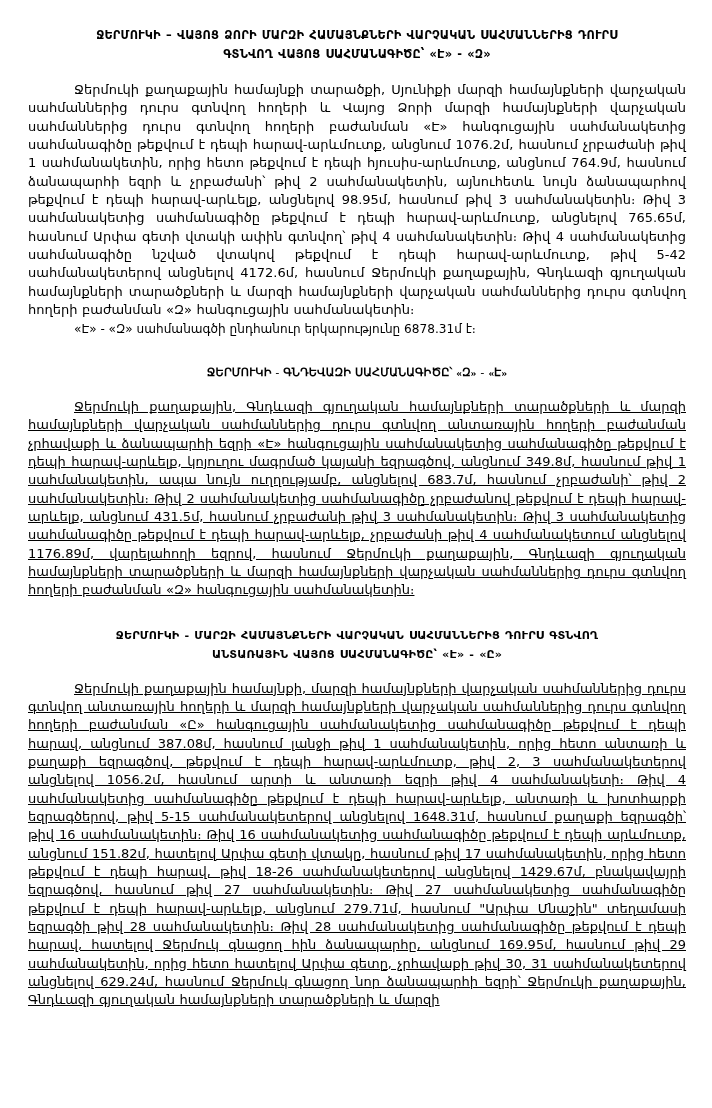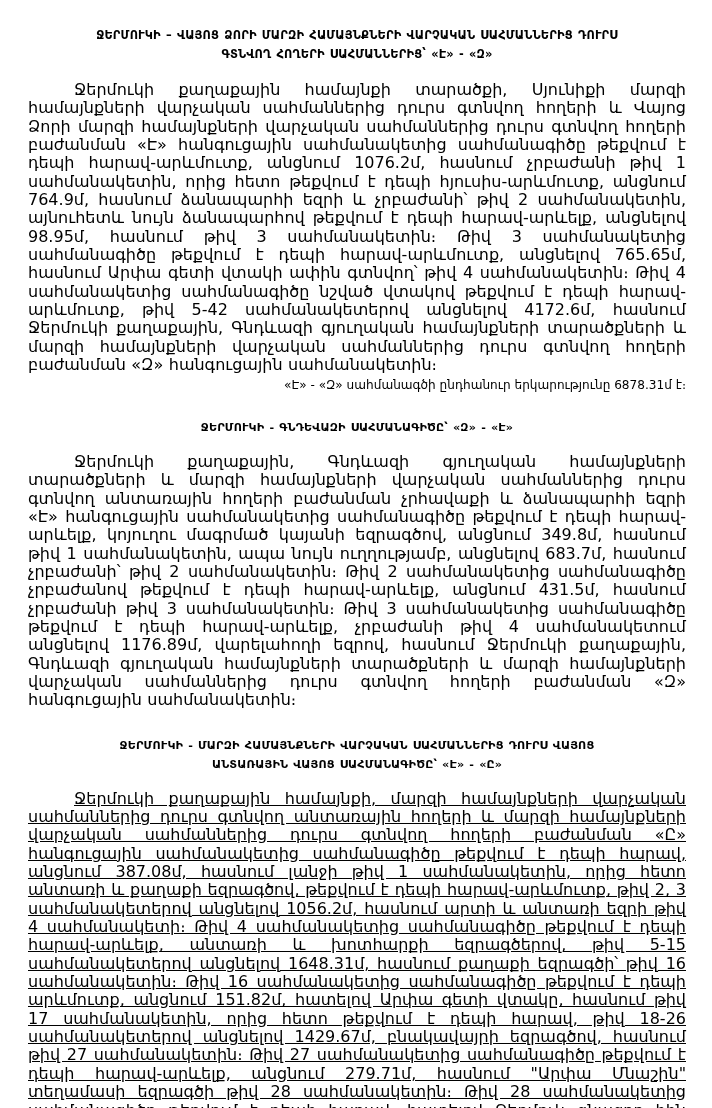--- a/index.html
+++ b/index.html
@@ -32,69 +32,70 @@
     width: 95%;
     word-spacing: 1px;
   }
   .heading.h-first {
     margin-top: 2px;
     margin-bottom: 8px;
   }
   .heading.h-mid {
     margin-top: 24px;
     font-size: 11.2px;
+    font-family: Liberation Serif, serif;
   }
   .heading.h-third {
     margin-top: 26px;
     font-size: 11.2px;
   }
   .para {
     text-align: justify;
-    font-size: 16px;
+    font-size: 13px;
     line-height: 18.35px;
     text-indent: 46px;
     margin: 0;
     word-spacing: 0.4px;
     hyphens: manual;
   }
   .para.p-body1 { margin-top: 17px; }
-  .para.p-body2 { margin-top: 16px; }
+  .para.p-body2 { margin-top: 16px; text-decoration: underline; }
   .para.p-body3 { margin-top: 16px; text-decoration: underline; }
   .subtotal {
     font-size: 12.1px;
     line-height: 18.35px;
     margin: 0;
     text-indent: 46px;
-    text-align: right;
+    text-align: left;
   }
   .subtotal.s-1 { margin-top: 1px; }
   
   .page, .heading, .para, .subtotal { -webkit-font-smoothing: none; }
 </style>
 </head>
 <body>
 
 <div class="page">
 
   <div class="heading h-first">
     <div>ՋԵՐՄՈՒԿԻ – ՎԱՅՈՑ ՁՈՐԻ ՄԱՐԶԻ ՀԱՄԱՅՆՔՆԵՐԻ ՎԱՐՉԱԿԱՆ ՍԱՀՄԱՆՆԵՐԻՑ ԴՈՒՐՍ</div>
-    <div>ԳՏՆՎՈՂ  ՀՈՂԵՐԻ  ՍԱՀՄԱՆՆԵՐԻՑ՝ «Է» - «Զ»</div>
+    <div>ԳՏՆՎՈՂ  ՎԱՅՈՑ  ՍԱՀՄԱՆԱԳԻԾԸ՝ «Է» - «Զ»</div>
   </div>
 
   <p class="para p-body1">Ջերմուկի քաղաքային համայնքի տարածքի, Սյունիքի մարզի համայնքների վարչական սահմաններից դուրս գտնվող հողերի և Վայոց Ձորի մարզի համայնքների վարչական սահմաններից դուրս գտնվող հողերի բաժանման «Է» հանգուցային սահմանակետից սահմանագիծը թեքվում է դեպի հարավ-արևմուտք, անցնում 1076.2մ, հասնում չրբաժանի թիվ 1 սահմանակետին, որից հետո թեքվում է դեպի հյուսիս-արևմուտք, անցնում 764.9մ, հասնում ձանապարհի եզրի և չրբաժանի՝ թիվ 2 սահմանակետին, այնուհետև նույն ձանապարհով թեքվում է դեպի հարավ-արևելք, անցնելով 98.95մ, հասնում թիվ 3 սահմանակետին։ Թիվ 3 սահմանակետից սահմանագիծը թեքվում է դեպի հարավ-արևմուտք, անցնելով 765.65մ, հասնում Արփա գետի վտակի ափին գտնվող՝ թիվ 4 սահմանակետին։ Թիվ 4 սահմանակետից սահմանագիծը նշված վտակով թեքվում է դեպի հարավ-արևմուտք,  թիվ 5-42 սահմանակետերով անցնելով 4172.6մ, հասնում Ջերմուկի քաղաքային, Գնդևազի գյուղական համայնքների տարածքների և մարզի համայնքների վարչական սահմաններից դուրս գտնվող հողերի բաժանման «Զ» հանգուցային սահմանակետին։</p>
 
   <p class="subtotal s-1">«Է» - «Զ» սահմանագծի ընդհանուր երկարությունը 6878.31մ է։</p>
 
   <div class="heading h-mid">
     <div>ՋԵՐՄՈՒԿԻ - ԳՆԴԵՎԱԶԻ ՍԱՀՄԱՆԱԳԻԾԸ՝ «Զ» - «Է»</div>
   </div>
 
   <p class="para p-body2">Ջերմուկի քաղաքային, Գնդևազի գյուղական համայնքների տարածքների և մարզի համայնքների վարչական սահմաններից դուրս գտնվող  անտառային հողերի բաժանման չրհավաքի և  ձանապարհի եզրի «Է» հանգուցային սահմանակետից սահմանագիծը թեքվում է դեպի հարավ-արևելք, կոյուղու մագրմած կայանի եզրագծով, անցնում 349.8մ, հասնում թիվ 1 սահմանակետին, ապա նույն ուղղությամբ, անցնելով 683.7մ, հասնում չրբաժանի՝ թիվ 2 սահմանակետին։ Թիվ 2 սահմանակետից սահմանագիծը չրբաժանով թեքվում է դեպի հարավ-արևելք, անցնում 431.5մ, հասնում չրբաժանի թիվ 3 սահմանակետին։ Թիվ 3 սահմանակետից սահմանագիծը թեքվում է դեպի հարավ-արևելք, չրբաժանի թիվ 4 սահմանակետում անցնելով 1176.89մ, վարելահողի եզրով, հասնում Ջերմուկի քաղաքային, Գնդևազի գյուղական համայնքների տարածքների և մարզի համայնքների վարչական սահմաններից դուրս գտնվող հողերի բաժանման «Զ» հանգուցային սահմանակետին։</p>
 
 
   <div class="heading h-third">
-    <div>ՋԵՐՄՈՒԿԻ - ՄԱՐԶԻ ՀԱՄԱՅՆՔՆԵՐԻ ՎԱՐՉԱԿԱՆ ՍԱՀՄԱՆՆԵՐԻՑ ԴՈՒՐՍ  ՎԱՅՈՑ</div>
+    <div>ՋԵՐՄՈՒԿԻ - ՄԱՐԶԻ ՀԱՄԱՅՆՔՆԵՐԻ ՎԱՐՉԱԿԱՆ ՍԱՀՄԱՆՆԵՐԻՑ ԴՈՒՐՍ  ԳՏՆՎՈՂ</div>
     <div>ԱՆՏԱՌԱՅԻՆ ՎԱՅՈՑ  ՍԱՀՄԱՆԱԳԻԾԸ՝ «Է» - «Ը»</div>
   </div>
 
   <p class="para p-body3">Ջերմուկի քաղաքային համայնքի, մարզի համայնքների վարչական սահմաններից դուրս գտնվող անտառային հողերի և մարզի համայնքների վարչական սահմաններից դուրս գտնվող հողերի բաժանման «Ը» հանգուցային սահմանակետից սահմանագիծը թեքվում է դեպի հարավ, անցնում 387.08մ, հասնում լանջի թիվ 1 սահմանակետին, որից հետո անտառի և քաղաքի եզրագծով, թեքվում է դեպի հարավ-արևմուտք, թիվ 2, 3 սահմանակետերով անցնելով 1056.2մ, հասնում արտի և անտառի եզրի թիվ 4 սահմանակետի։ Թիվ 4 սահմանակետից սահմանագիծը թեքվում է դեպի հարավ-արևելք, անտառի և խոտհարքի եզրագծերով, թիվ 5-15 սահմանակետերով անցնելով 1648.31մ, հասնում քաղաքի եզրագծի՝ թիվ 16 սահմանակետին։ Թիվ 16 սահմանակետից սահմանագիծը թեքվում է դեպի արևմուտք, անցնում 151.82մ, հատելով Արփա գետի վտակը, հասնում թիվ 17 սահմանակետին, որից հետո թեքվում է դեպի հարավ, թիվ 18-26 սահմանակետերով անցնելով 1429.67մ, բնակավայրի եզրագծով, հասնում թիվ 27 սահմանակետին։ Թիվ 27 սահմանակետից սահմանագիծը թեքվում է դեպի հարավ-արևելք, անցնում 279.71մ, հասնում "Արփա Մնաշին" տեղամասի եզրագծի թիվ 28 սահմանակետին։ Թիվ 28 սահմանակետից սահմանագիծը թեքվում է դեպի հարավ, հատելով Ջերմուկ գնացող հին ձանապարհը, անցնում 169.95մ, հասնում թիվ 29 սահմանակետին, որից հետո հատելով Արփա գետը, չրհավաքի թիվ 30, 31 սահմանակետերով անցնելով 629.24մ, հասնում Ջերմուկ գնացող նոր ձանապարհի եզրի՝ Ջերմուկի քաղաքային, Գնդևազի գյուղական համայնքների տարածքների և մարզի</p>
 
 </div>
 
 </body></html>

